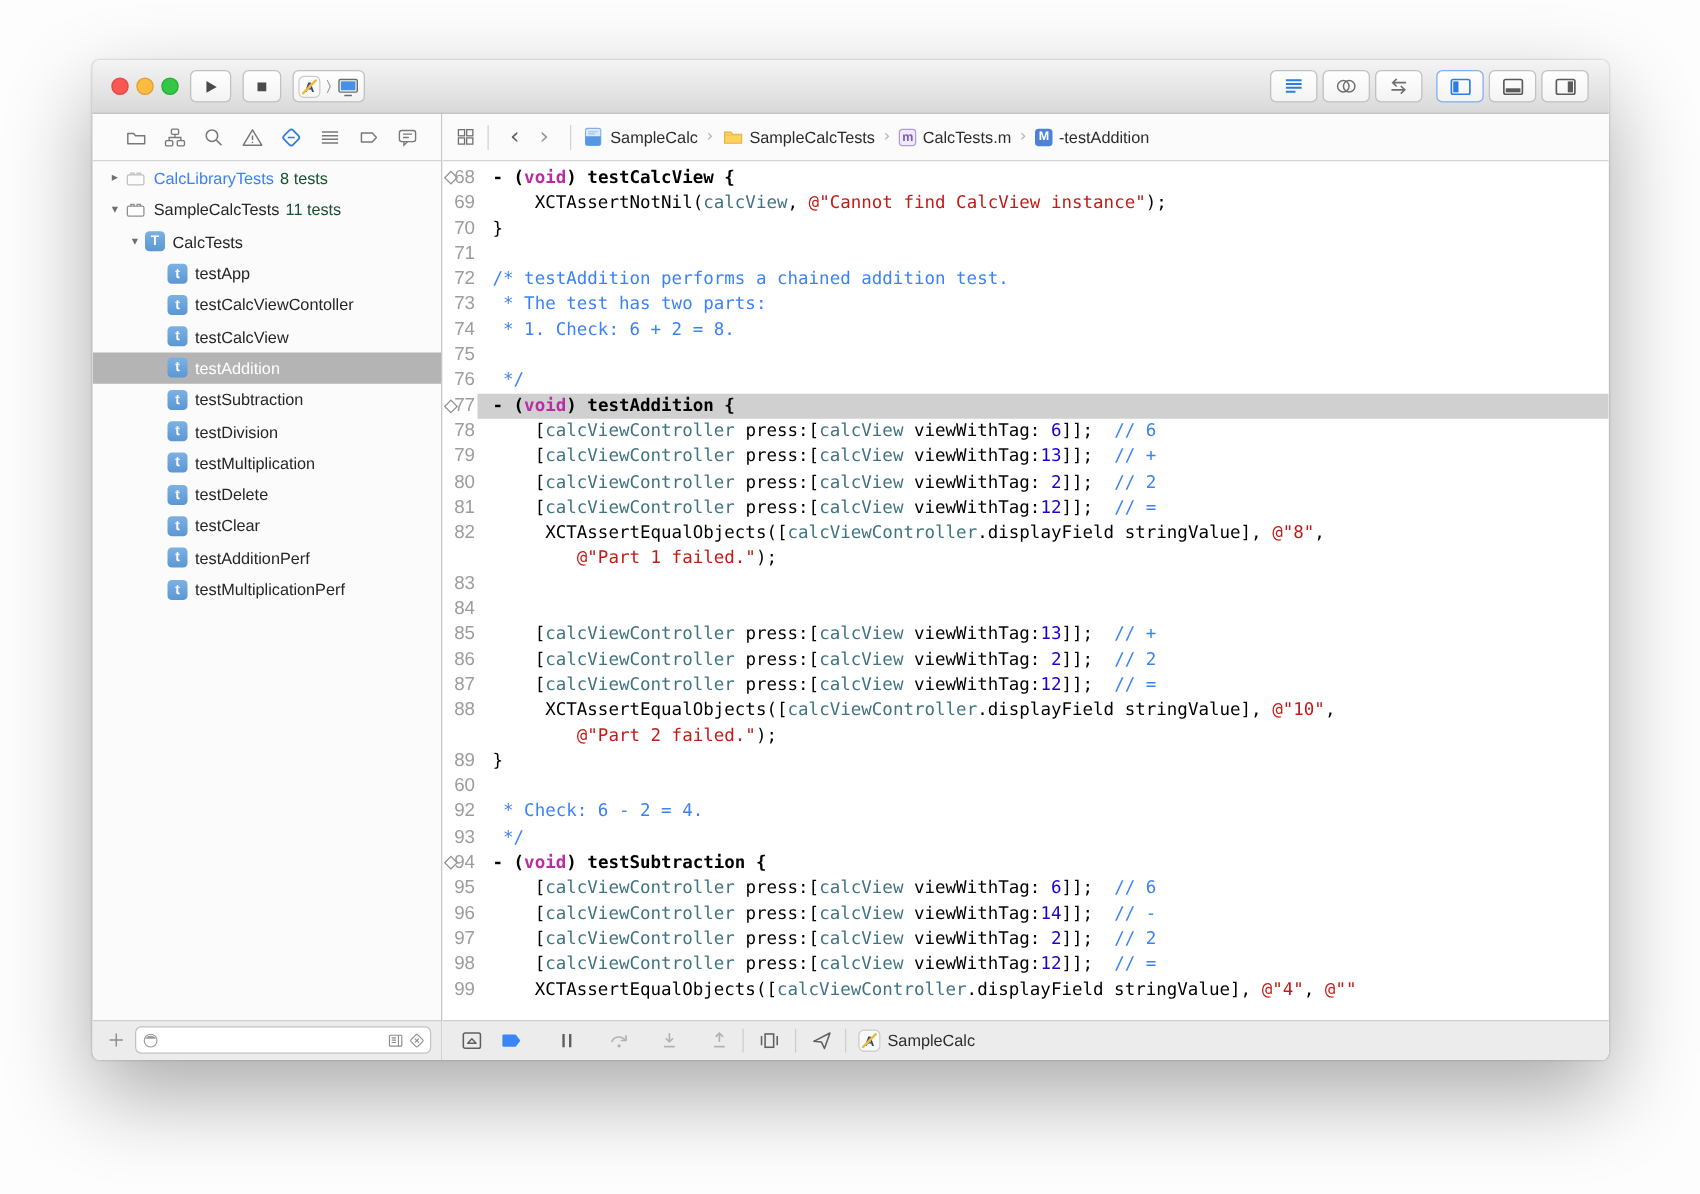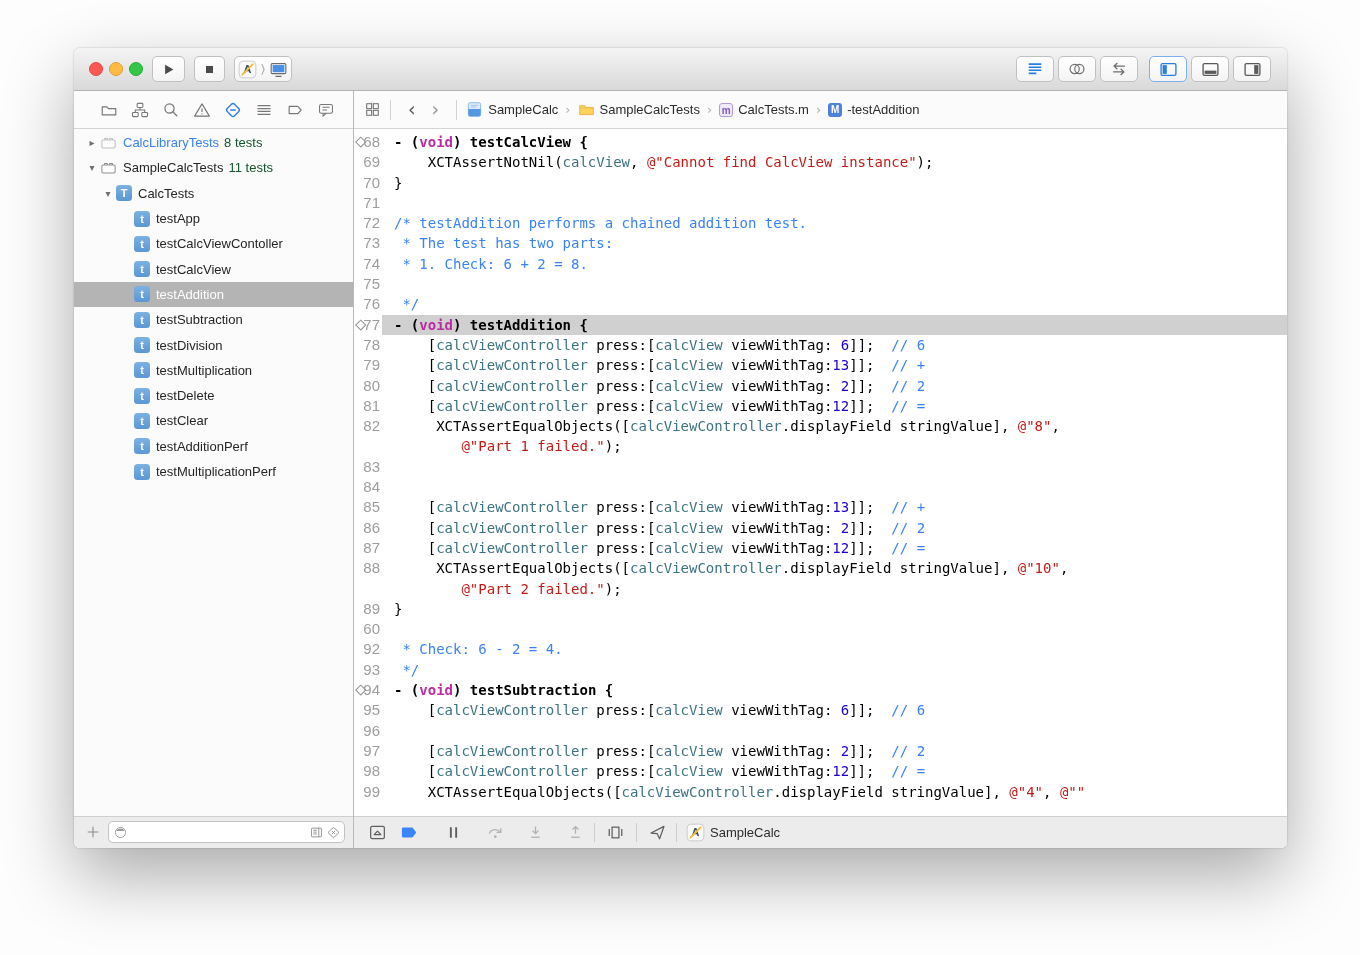--- a/index.html
+++ b/index.html
@@ -384,21 +384,21 @@
           <div class="crow"><span class="cnum">86</span><span class="ctext"><span class="p">    [</span><span class="t">calcViewController</span><span class="p"> press:[</span><span class="t">calcView</span><span class="p"> viewWithTag: </span><span class="n">2</span><span class="p">]];  </span><span class="c">// 2</span></span></div>
           <div class="crow"><span class="cnum">87</span><span class="ctext"><span class="p">    [</span><span class="t">calcViewController</span><span class="p"> press:[</span><span class="t">calcView</span><span class="p"> viewWithTag:</span><span class="n">12</span><span class="p">]];  </span><span class="c">// =</span></span></div>
           <div class="crow"><span class="cnum">88</span><span class="ctext"><span class="p">     XCTAssertEqualObjects([</span><span class="t">calcViewController</span><span class="p">.displayField stringValue], </span><span class="s">@"10"</span><span class="p">,</span></span></div>
           <div class="crow"><span class="ctext"><span class="s">        @"Part 2 failed."</span><span class="p">);</span></span></div>
           <div class="crow"><span class="cnum">89</span><span class="ctext"><span class="p">}</span></span></div>
           <div class="crow"><span class="cnum">60</span><span class="ctext"></span></div>
           <div class="crow"><span class="cnum">92</span><span class="ctext"><span class="c"> * Check: 6 - 2 = 4.</span></span></div>
           <div class="crow"><span class="cnum">93</span><span class="ctext"><span class="c"> */</span></span></div>
           <div class="crow"><span class="cdiamond"></span><span class="cnum">94</span><span class="ctext"><span class="pb">- (</span><span class="kb">void</span><span class="pb">) testSubtraction {</span></span></div>
           <div class="crow"><span class="cnum">95</span><span class="ctext"><span class="p">    [</span><span class="t">calcViewController</span><span class="p"> press:[</span><span class="t">calcView</span><span class="p"> viewWithTag: </span><span class="n">6</span><span class="p">]];  </span><span class="c">// 6</span></span></div>
-          <div class="crow"><span class="cnum">96</span></div>
+          <div class="crow"><span class="cnum">96</span><span class="ctext"><span class="p">    [</span><span class="t">calcViewController</span><span class="p"> press:[</span><span class="t">calcView</span><span class="p"> viewWithTag:</span><span class="n">14</span><span class="p">]];  </span><span class="c">// -</span></span></div>
           <div class="crow"><span class="cnum">97</span><span class="ctext"><span class="p">    [</span><span class="t">calcViewController</span><span class="p"> press:[</span><span class="t">calcView</span><span class="p"> viewWithTag: </span><span class="n">2</span><span class="p">]];  </span><span class="c">// 2</span></span></div>
           <div class="crow"><span class="cnum">98</span><span class="ctext"><span class="p">    [</span><span class="t">calcViewController</span><span class="p"> press:[</span><span class="t">calcView</span><span class="p"> viewWithTag:</span><span class="n">12</span><span class="p">]];  </span><span class="c">// =</span></span></div>
           <div class="crow"><span class="cnum">99</span><span class="ctext"><span class="p">    XCTAssertEqualObjects([</span><span class="t">calcViewController</span><span class="p">.displayField stringValue], </span><span class="s">@"4"</span><span class="p">, </span><span class="s">@""</span></span></div>
         </div>
       <div class="debugbar" id="debugbar">
           <span class="dbtn icon" style="left: 14px;">
             <svg viewBox="0 0 20 20" fill="none" stroke="#5f5f5f" stroke-width="1.3">
               <rect x="2.8" y="3.6" width="14.4" height="12.8" rx="1.5"></rect>
               <path d="M6.5 12.2L10 8.5l3.5 3.7z" stroke-linejoin="round"></path>
             </svg>

